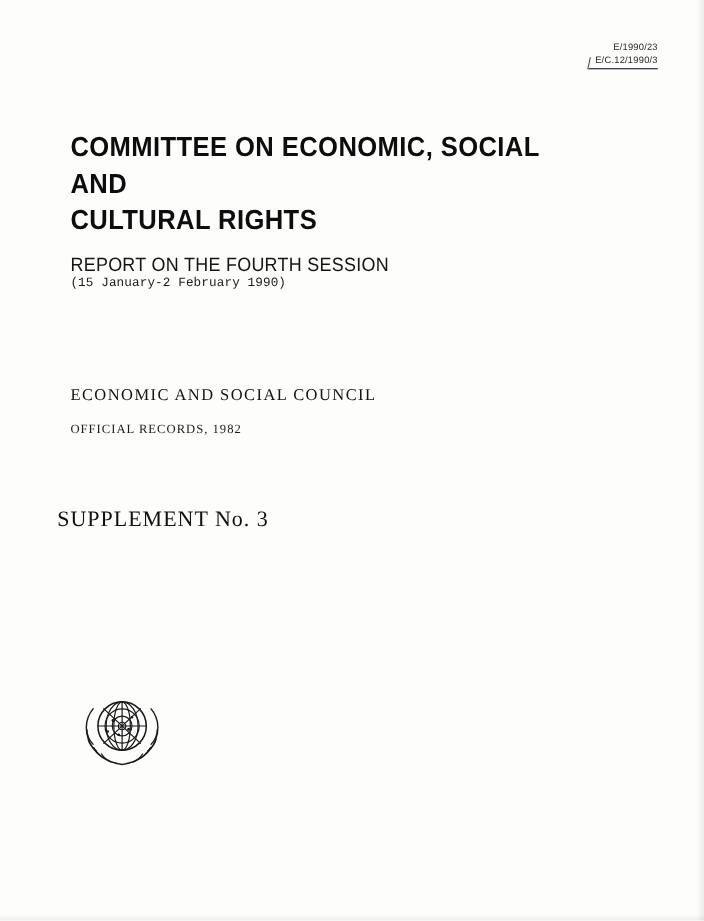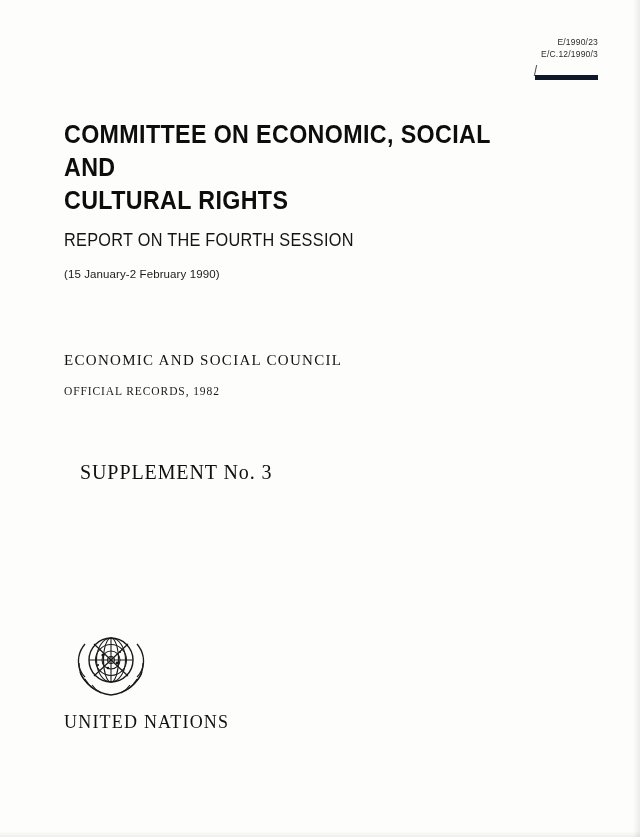--- a/index.html
+++ b/index.html
@@ -30,23 +30,23 @@
     text-align: right;
     font-family: "Liberation Sans", sans-serif;
     font-size: 8.5px;
     letter-spacing: 0.2px;
     line-height: 1.45;
     color: #2b2b2b;
   }
   .doc-symbol .line2 {
     position: relative;
     padding-left: 6px;
-    border-bottom: 5px solid #0f172a;
+    border-bottom: 1px solid #0f172a;
     display: inline-block;
-    padding-bottom: 14px;
+    padding-bottom: 1px;
   }
   .doc-symbol .line2::before {
     content: "";
     position: absolute;
     left: 0;
     bottom: -1px;
     width: 1px;
     height: 11px;
     background: #4a4a4a;
     transform: skewX(-12deg);
@@ -72,23 +72,22 @@
   .title-sub {
     font-family: "Liberation Sans", sans-serif;
     font-size: 17.5px;
     letter-spacing: 0.3px;
     margin-top: 13px;
     color: #141414;
     transform: scaleX(0.93);
     transform-origin: left center;
   }
   .title-dates {
-    font-family: Liberation Sans, sans-serif;
+    font-family: Liberation Mono, monospace;
     font-size: 11.5px;
-    margin-top: 17px;
     color: #1a1a1a;
     letter-spacing: 0.1px;
   }
 
   
   .council-block {
     position: absolute;
     left: 64px;
     top: 352px;
     width: 500px;
@@ -103,21 +102,21 @@
     font-family: "Liberation Serif", serif;
     font-size: 11.5px;
     letter-spacing: 0.9px;
     margin-top: 16px;
     color: #1a1a1a;
   }
 
   
   .supplement {
     position: absolute;
-    left: 80px;
+    left: 52px;
     top: 461px;
     font-family: "Liberation Serif", serif;
     font-size: 20px;
     letter-spacing: 0.9px;
     color: #101010;
   }
 
   
   .emblem-wrap {
     position: absolute;
@@ -208,17 +207,16 @@
       <g fill="#1a1a1a">
         <circle cx="33" cy="28" r="1.6"></circle>
         <circle cx="47" cy="36" r="1.4"></circle>
         <circle cx="38" cy="41" r="1.2"></circle>
         <circle cx="50" cy="25" r="1.1"></circle>
         <circle cx="28" cy="38" r="1.1"></circle>
       </g>
     </svg>
   </div>
 
-  <div class="footer">UNITED NATIONS</div>
 
   <div class="scan-edge-r"></div>
   <div class="scan-edge-b"></div>
 </div>
 
 </body></html>

